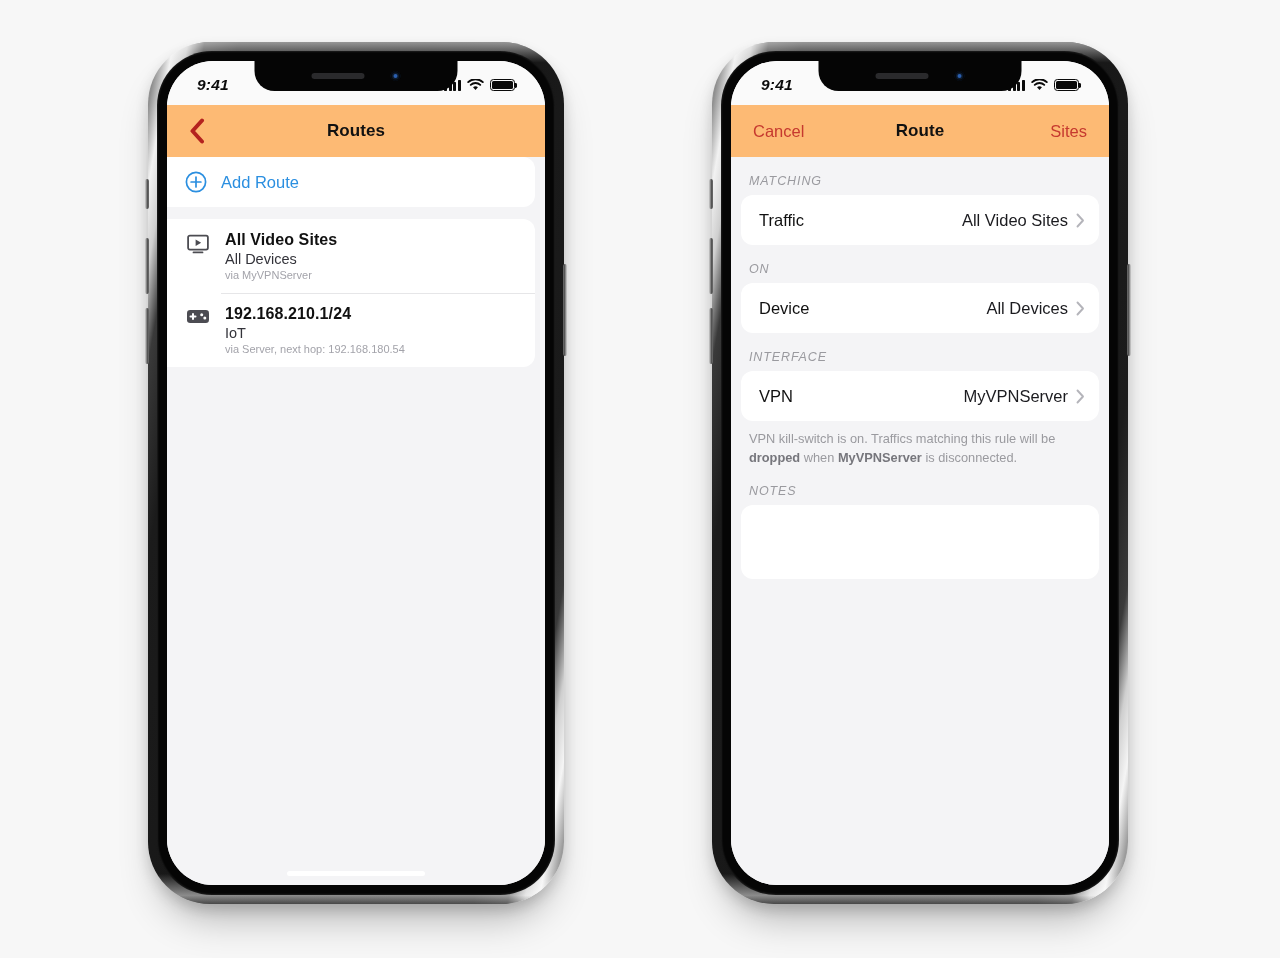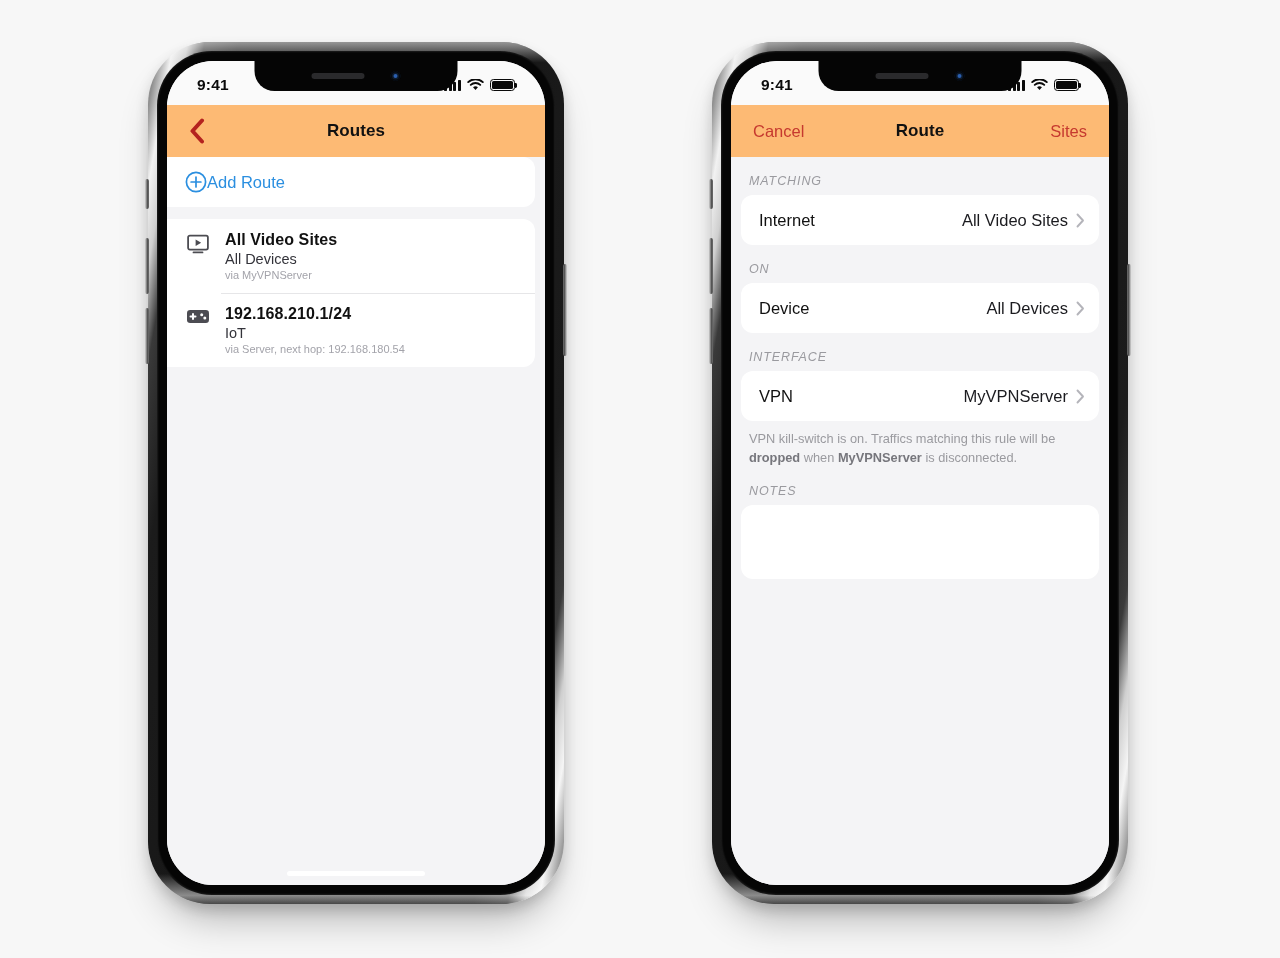--- a/index.html
+++ b/index.html
@@ -139,20 +139,21 @@
     padding: 0 30px 0 30px;
     background: #fafafa;
     z-index: 20;
   }
   .status-time {
     font-size: 15.5px;
     font-weight: bold;
     color: #0a0a0a;
     letter-spacing: .2px;
     margin-top: 4px;
+    font-style: italic;
   }
   .status-icons {
     display: flex;
     align-items: center;
     gap: 6px;
     margin-top: 4px;
   }
   .sig { display: flex; align-items: flex-end; gap: 1.7px; height: 11px; }
   .sig i { width: 3px; background: #0a0a0a; border-radius: .7px; display: block; }
   .sig i:nth-child(1) { height: 4px; }
@@ -238,20 +239,21 @@
   .card {
     background: #ffffff;
     border-radius: 0 12px 12px 0;
     margin-right: 10px;
   }
   .card.gap { margin-top: 12px; }
 
   .add-row {
     display: flex;
     align-items: center;
+    gap: 14px;
     height: 50px;
     padding: 0 0 0 18px;
     cursor: pointer;
   }
   .add-label {
     font-size: 16.5px;
     color: #2b8fe0;
   }
 
   .route-row {
@@ -520,21 +522,21 @@
         <div class="nav-right">
           <button class="nav-action">Sites</button>
         </div>
       </div>
 
       <div class="content">
 
         <div class="section-header">MATCHING</div>
         <div class="form-card">
           <div class="form-row">
-            <span class="form-label">Internet</span>
+            <span class="form-label">Traffic</span>
             <span class="form-value-wrap">
               <span class="form-value">All Video Sites</span>
               <span>
                 <svg width="9" height="15" viewBox="0 0 9 15">
                   <path d="M1.5 1.5 7 7.5 1.5 13.5" fill="none" stroke="#b4b4ba" stroke-width="1.9" stroke-linecap="round" stroke-linejoin="round"></path>
                 </svg>
               </span>
             </span>
           </div>
         </div>

